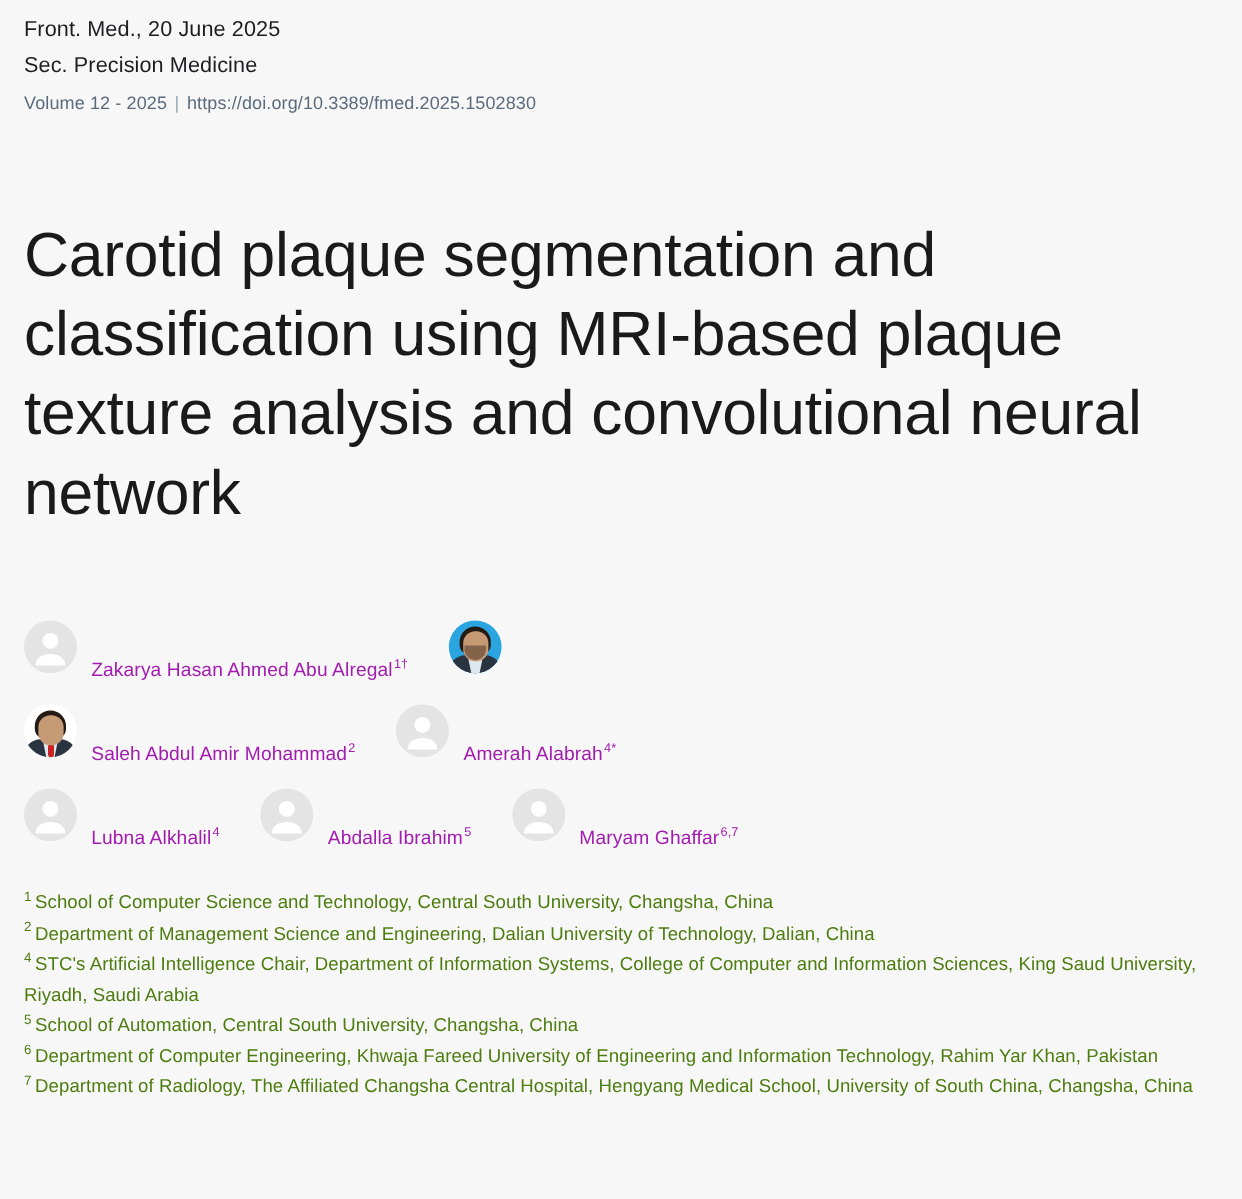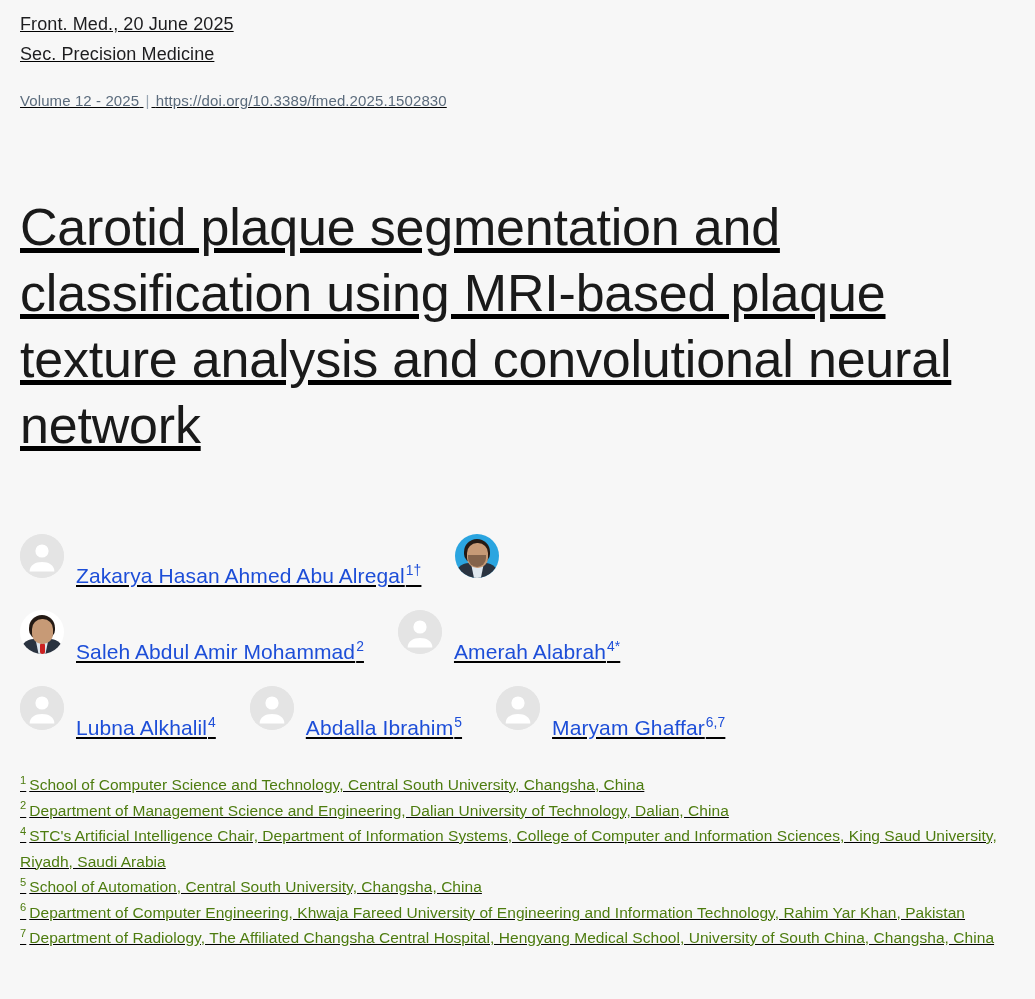--- a/index.html
+++ b/index.html
@@ -14,38 +14,37 @@
     -webkit-font-smoothing: antialiased;
     overflow: hidden;
   }
 
   .page {
     position: relative;
     width: 1035px;
     height: 999px;
     box-sizing: border-box;
     padding: 0 20px;
-    text-decoration: underline;
   }
 
   
   .journal-header {
     padding-top: 9px;
   }
   .journal-line {
     color: #1d1d1f;
     font-size: 18px;
     line-height: 30px;
     letter-spacing: 0.1px;
   }
   .journal-meta {
     color: #5b6b7c;
     font-size: 15px;
     line-height: 28px;
-    margin-top: 18px;
+    margin-top: 4px;
     letter-spacing: 0.1px;
   }
   .journal-meta .sep {
     color: #9aa7b4;
     padding: 0 2px;
   }
 
   
   .article-title {
     margin: 0;
@@ -67,22 +66,22 @@
     flex-wrap: wrap;
     align-items: center;
     margin-bottom: 12px;
   }
   .author {
     display: flex;
     align-items: center;
     margin-right: 34px;
   }
   .author-name {
-    font-size: 21px;
-    color: #1d4ed8;
+    font-size: 16px;
+    color: #a21caf;
     letter-spacing: 0.1px;
     white-space: nowrap;
     margin-top: 40px;
   }
   .author-name sup {
     font-size: 0.66em;
     vertical-align: super;
     line-height: 0;
     margin-left: 1px;
   }

